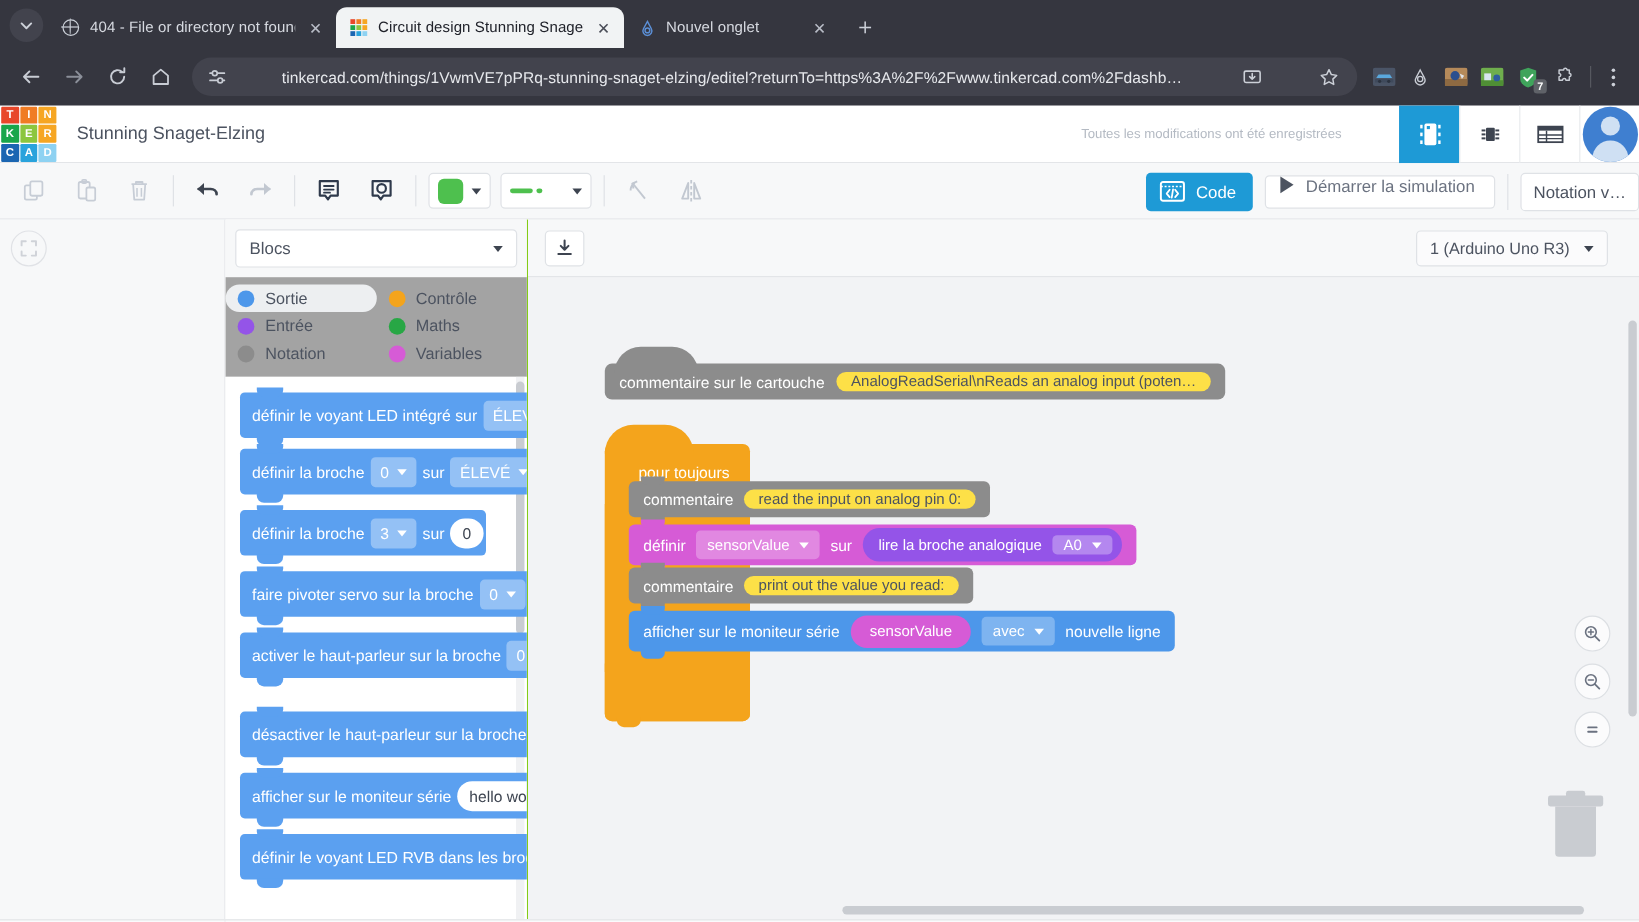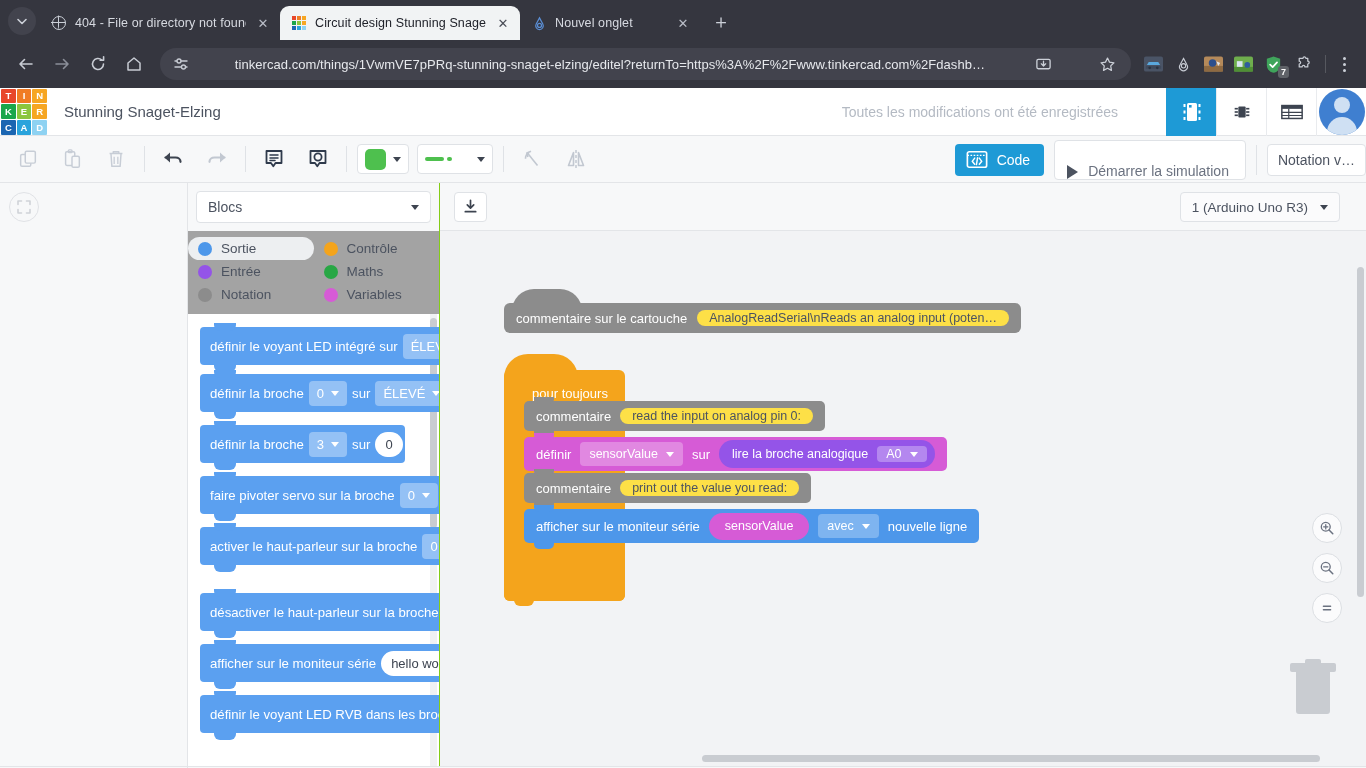--- a/index.html
+++ b/index.html
@@ -97,21 +97,21 @@
     gap: 1px; padding: 1px; flex: 0 0 48px;
   }
   .tk-cell {
     display: flex; align-items: center; justify-content: center;
     color: #fff; font-size: 9.5px; font-weight: bold; border-radius: 1px;
     font-family: "Liberation Sans", sans-serif;
   }
   .doc-title { font-size: 15px; color: #4c5360; margin-left: 16px; white-space:nowrap; }
   .save-status {
     position: absolute; right: 248px; top: 0; height: 48px; display:flex; align-items:center;
-    font-size: 14px; color: #b4bac3; white-space: nowrap;
+    font-size: 11px; color: #b4bac3; white-space: nowrap;
   }
   .hdr-btns { position: absolute; right: 0; top: 0; height: 48px; display: flex; }
   .hdr-btn {
     width: 50px; height: 48px; display:flex; align-items:center; justify-content:center;
     border-left: 1px solid #e9ebee; cursor: pointer;
   }
   .hdr-btn.active { background: #1e9ad6; border-left-color:#1e9ad6; }
   .avatar-wrap {
     width: 50px; height: 48px; display:flex; align-items:center; justify-content:center;
     border-left: 1px solid #e9ebee; cursor:pointer;
@@ -145,22 +145,22 @@
            border-top:5.5px solid #3d4450; }
   .line-sample { display:flex; align-items:center; gap:2.5px; }
   .line-sample i { display:block; height:3.5px; background:#4ec04e; border-radius:2px; }
 
   .right-tools { position: absolute; right: 0; top: 0; height:47px; display:flex; align-items:center; padding-right:0; }
   .code-btn {
     background: #1e9ad6; color:#fff; height: 32px; border-radius: 4px;
     display:flex; align-items:center; gap:9px; padding: 0 14px 0 11px; font-size: 14px; cursor:pointer;
   }
   .sim-btn {
-    height: 40px; border:1px solid #dfe2e6; background:#fff; border-radius:4px;
-    display:flex; align-items:flex-end; gap:10px; padding: 0 16px 0 12px;
+    height: 28px; border:1px solid #dfe2e6; background:#fff; border-radius:4px;
+    display:flex; align-items:flex-start; gap:10px; padding: 0 16px 0 12px;
     font-size: 14px; color:#6b7280; margin-left: 10px; cursor:pointer;
   }
   .play-tri { width:0;height:0;border-left:11px solid #4c5360;border-top:7px solid transparent;border-bottom:7px solid transparent; }
   .vert-div { width:1px; height:30px; background:#dfe2e6; margin: 0 10px; }
   .send-btn {
     height: 32px; border:1px solid #dfe2e6; background:#fff; border-radius:4px;
     display:flex; align-items:center; padding: 0 10px; font-size: 14px; color:#4c5360;
     margin-right: 0px; cursor:pointer; white-space:nowrap; overflow:hidden;
   }
 

